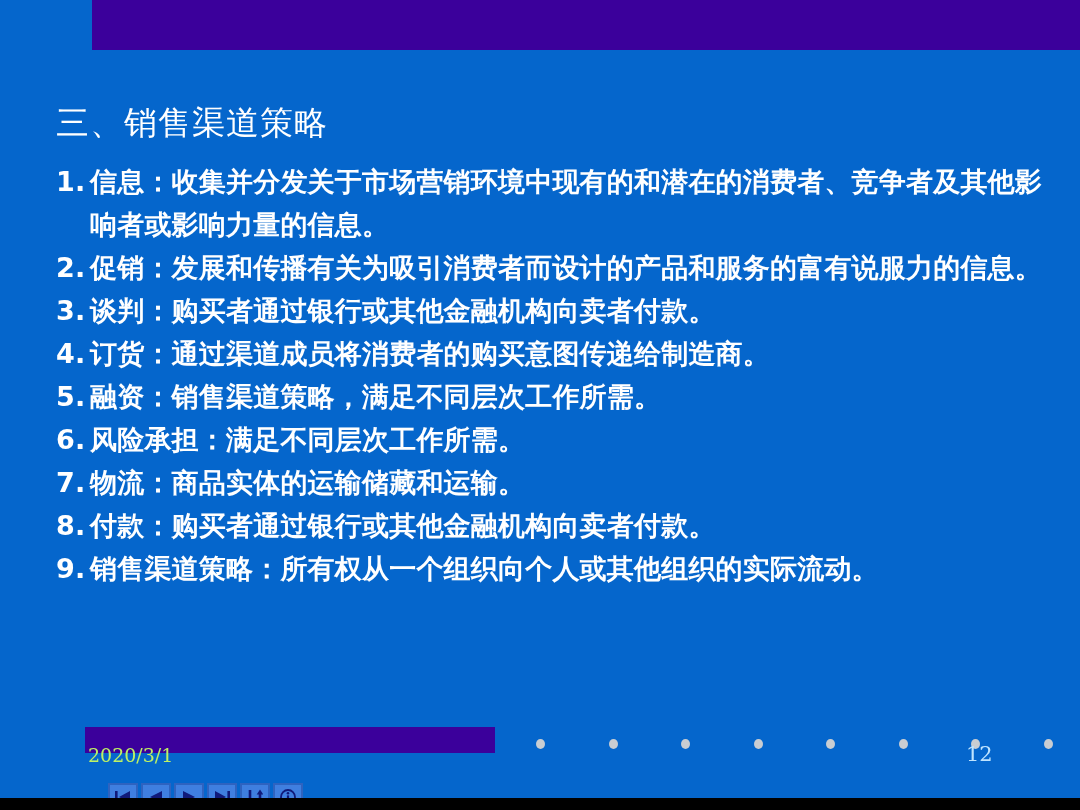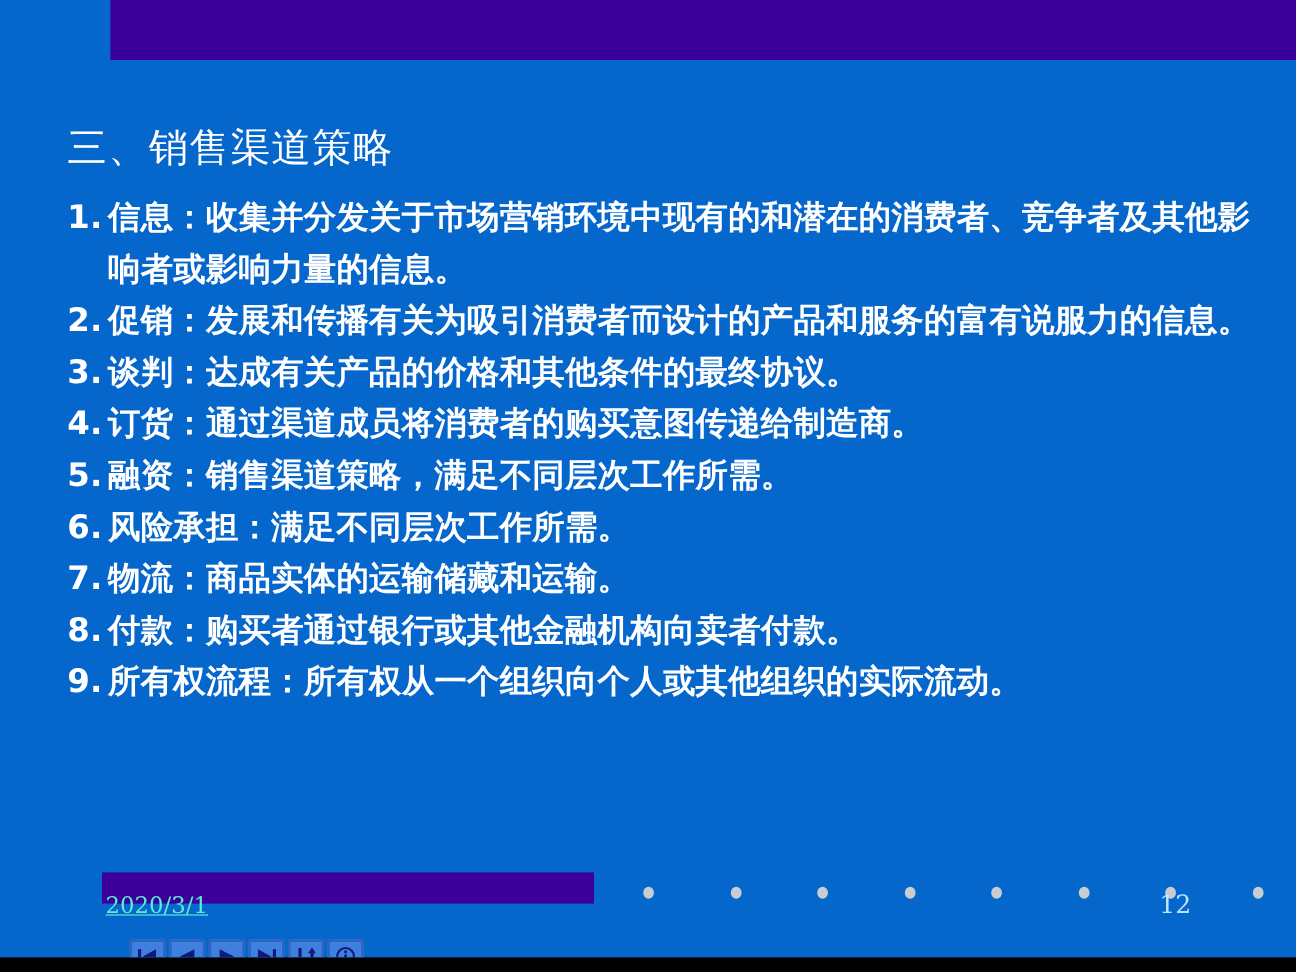--- a/index.html
+++ b/index.html
@@ -91,26 +91,25 @@
     left: 85px;
     top: 727px;
     width: 410px;
     height: 26px;
     background: #3B009B;
   }
   #footer-date {
     position: absolute;
     left: 88px;
     top: 744px;
-    color: #5eead4;
+    color: #bef264;
     font-family: "DejaVu Serif", "Liberation Serif", serif;
     font-size: 19px;
     font-weight: 400;
     white-space: nowrap;
-    text-decoration: underline;
   }
   #page-number {
     position: absolute;
     left: 966px;
     top: 742px;
     color: #BFE4FF;
     font-family: "DejaVu Serif", "Liberation Serif", serif;
     font-size: 21px;
     font-weight: 400;
   }
@@ -162,21 +161,21 @@
         <li>
           <span class="num">1.</span>
           <span class="txt">信息：收集并分发关于市场营销环境中现有的和潜在的消费者、竞争者及其他影响者或影响力量的信息。</span>
         </li>
         <li>
           <span class="num">2.</span>
           <span class="txt">促销：发展和传播有关为吸引消费者而设计的产品和服务的富有说服力的信息。</span>
         </li>
         <li>
           <span class="num">3.</span>
-          <span class="txt">谈判：达成有关产品的价格和其他条件的最终协议。</span>
+          <span class="txt">谈判：购买者通过银行或其他金融机构向卖者付款。</span>
         </li>
         <li>
           <span class="num">4.</span>
           <span class="txt">订货：通过渠道成员将消费者的购买意图传递给制造商。</span>
         </li>
         <li>
           <span class="num">5.</span>
           <span class="txt">融资：销售渠道策略，满足不同层次工作所需。</span>
         </li>
         <li>
@@ -186,21 +185,21 @@
         <li>
           <span class="num">7.</span>
           <span class="txt">物流：商品实体的运输储藏和运输。</span>
         </li>
         <li>
           <span class="num">8.</span>
           <span class="txt">付款：购买者通过银行或其他金融机构向卖者付款。</span>
         </li>
         <li>
           <span class="num">9.</span>
-          <span class="txt">所有权流程：所有权从一个组织向个人或其他组织的实际流动。</span>
+          <span class="txt">销售渠道策略：所有权从一个组织向个人或其他组织的实际流动。</span>
         </li>
       </ol>
   </div>
 
   <div id="footer-bar"></div>
   <div id="footer-date">2020/3/1</div>
 
   <div id="dots-row">
       <div class="dot" style="left: 536px;"></div>
       <div class="dot" style="left: 608.5px;"></div>

